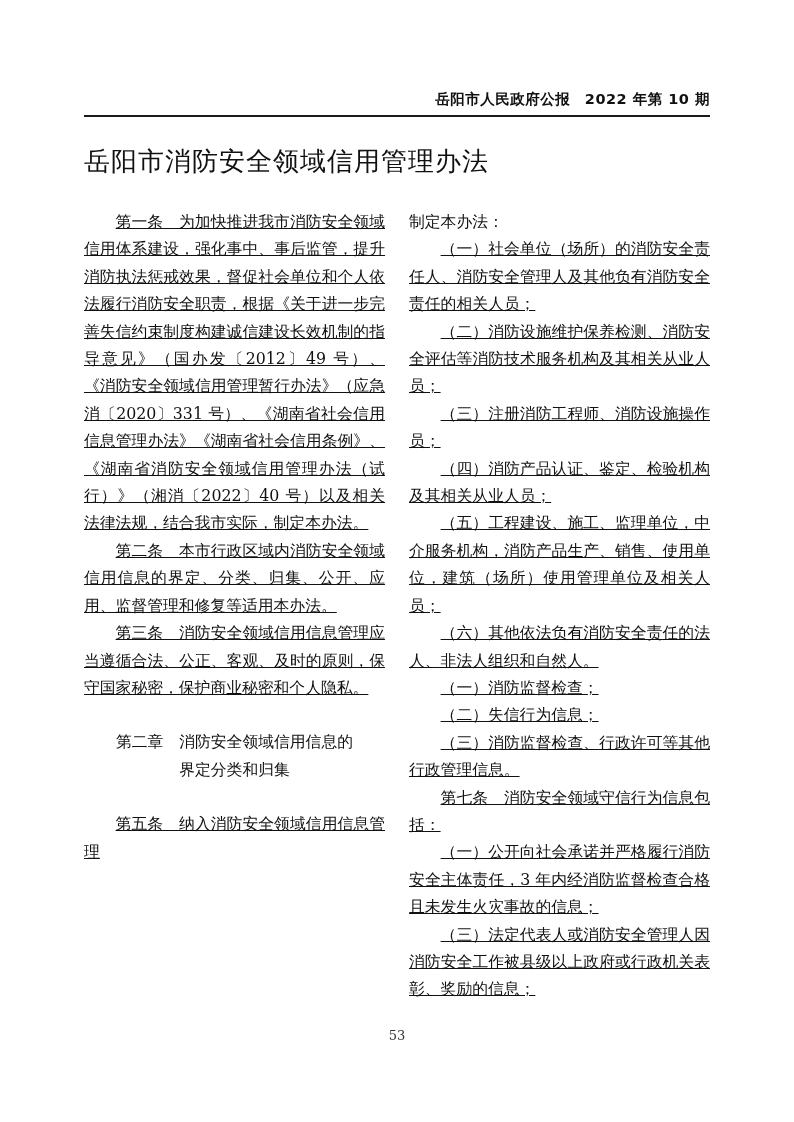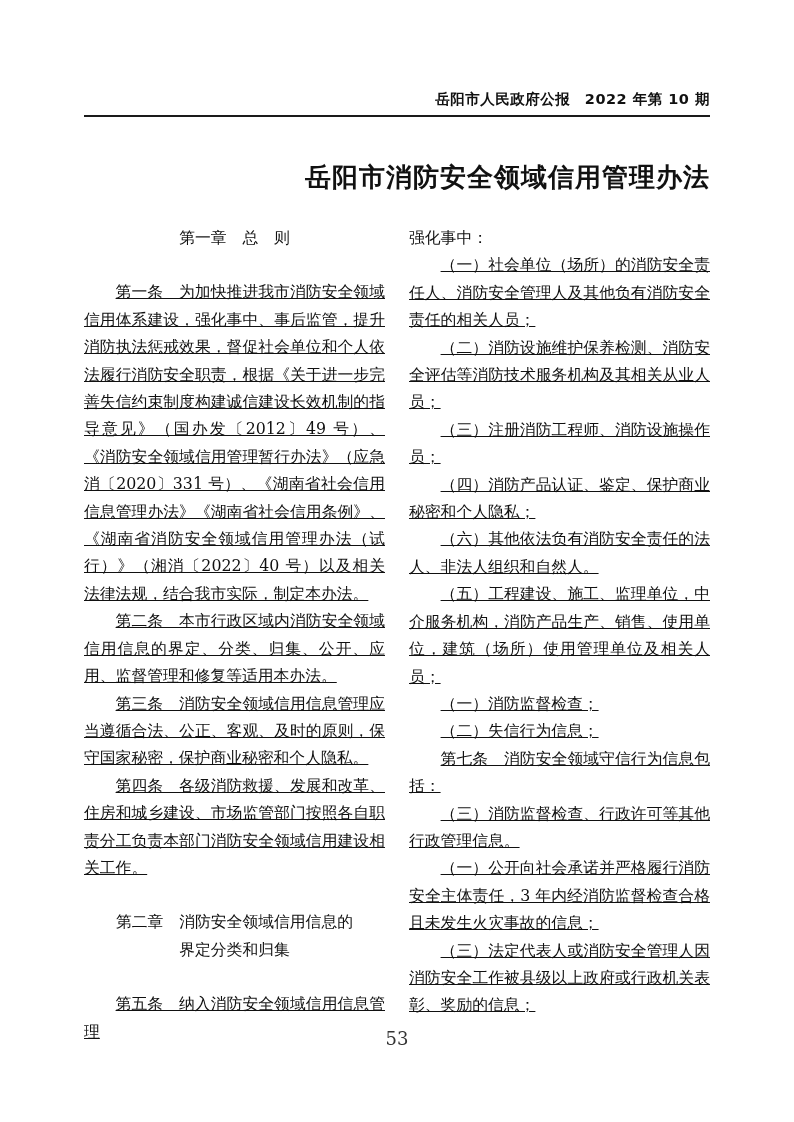--- a/index.html
+++ b/index.html
@@ -31,24 +31,24 @@
     white-space: nowrap;
   }
   .gazette-header .issue { margin-left: 1em; }
   .header-rule {
     margin-top: 7px;
     border: none;
     border-top: 2.5px solid #1a1a1a;
     width: 100%;
   }
   .doc-title {
-    margin-top: 42px;
-    text-align: right;
+    margin-top: 26px;
+    text-align: left;
     font-size: 26px;
-    font-weight: bold;
+    font-weight: normal;
     letter-spacing: 1px;
     line-height: 36px;
   }
   .columns {
     display: flex;
     gap: 24px;
     margin-top: 29px;
   }
   .col {
     width: 301px;
@@ -66,61 +66,59 @@
     margin: 27px 0;
     white-space: pre-line;
   }
   .col > p.chapter:first-child { margin-top: 0; }
   .page-footer {
     position: absolute;
     top: 1028px;
     left: 0;
     width: 100%;
     text-align: center;
-    font-size: 18px;
+    font-size: 13px;
     color: #333333;
   }
 </style>
 </head>
 <body>
 
 <div class="page">
   <div class="content">
 
     <div class="gazette-header">
       <span>岳阳市人民政府公报</span><span class="issue">2022 年第 10 期</span>
     </div>
 
     <hr class="header-rule">
 
     <h1 class="doc-title">岳阳市消防安全领域信用管理办法</h1>
 
     <div class="columns">
       <div class="col">
-          <p class="chapter">第一章　总　则</p>
           <p class="body">第一条　为加快推进我市消防安全领域信用体系建设，强化事中、事后监管，提升消防执法惩戒效果，督促社会单位和个人依法履行消防安全职责，根据《关于进一步完善失信约束制度构建诚信建设长效机制的指导意见》（国办发〔2012〕49 号）、《消防安全领域信用管理暂行办法》（应急消〔2020〕331 号）、《湖南省社会信用信息管理办法》《湖南省社会信用条例》、《湖南省消防安全领域信用管理办法（试行）》（湘消〔2022〕40 号）以及相关法律法规，结合我市实际，制定本办法。</p>
           <p class="body">第二条　本市行政区域内消防安全领域信用信息的界定、分类、归集、公开、应用、监督管理和修复等适用本办法。</p>
           <p class="body">第三条　消防安全领域信用信息管理应当遵循合法、公正、客观、及时的原则，保守国家秘密，保护商业秘密和个人隐私。</p>
-          <p class="body">第四条　各级消防救援、发展和改革、住房和城乡建设、市场监管部门按照各自职责分工负责本部门消防安全领域信用建设相关工作。</p>
           <p class="chapter">第二章　消防安全领域信用信息的
 界定分类和归集</p>
           <p class="body">第五条　纳入消防安全领域信用信息管理</p>
         </div>
       <div class="col">
-          <p class="body-cont">强化事中：</p>
+          <p class="body-cont">制定本办法：</p>
           <p class="body">（一）社会单位（场所）的消防安全责任人、消防安全管理人及其他负有消防安全责任的相关人员；</p>
           <p class="body">（二）消防设施维护保养检测、消防安全评估等消防技术服务机构及其相关从业人员；</p>
           <p class="body">（三）注册消防工程师、消防设施操作员；</p>
-          <p class="body">（四）消防产品认证、鉴定、保护商业秘密和个人隐私；</p>
+          <p class="body">（四）消防产品认证、鉴定、检验机构及其相关从业人员；</p>
+          <p class="body">（五）工程建设、施工、监理单位，中介服务机构，消防产品生产、销售、使用单位，建筑（场所）使用管理单位及相关人员；</p>
           <p class="body">（六）其他依法负有消防安全责任的法人、非法人组织和自然人。</p>
-          <p class="body">（五）工程建设、施工、监理单位，中介服务机构，消防产品生产、销售、使用单位，建筑（场所）使用管理单位及相关人员；</p>
           <p class="body">（一）消防监督检查；</p>
           <p class="body">（二）失信行为信息；</p>
+          <p class="body">（三）消防监督检查、行政许可等其他行政管理信息。</p>
           <p class="body">第七条　消防安全领域守信行为信息包括：</p>
-          <p class="body">（三）消防监督检查、行政许可等其他行政管理信息。</p>
           <p class="body">（一）公开向社会承诺并严格履行消防安全主体责任，3 年内经消防监督检查合格且未发生火灾事故的信息；</p>
           <p class="body">（三）法定代表人或消防安全管理人因消防安全工作被县级以上政府或行政机关表彰、奖励的信息；</p>
         </div>
     </div>
 
   </div>
 
   <div class="page-footer">53</div>
 </div>
 

